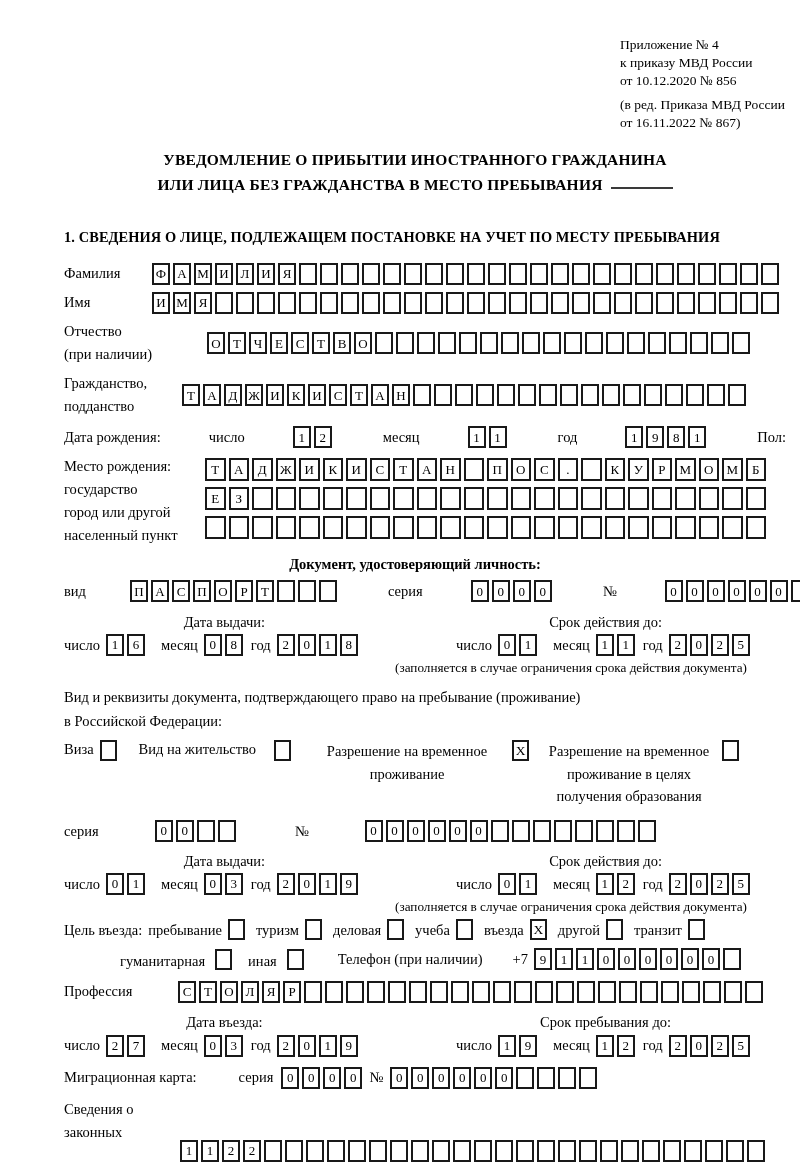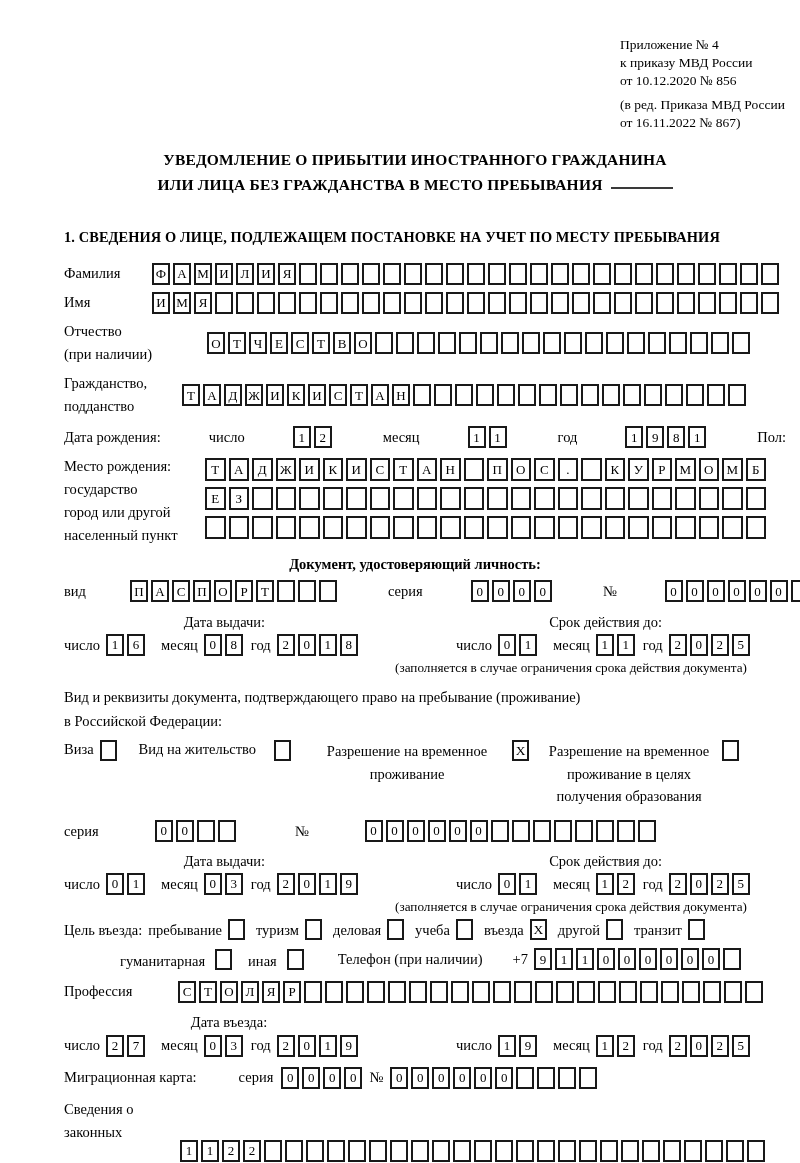--- a/index.html
+++ b/index.html
@@ -649,20 +649,21 @@
         <span class="cell"></span>
         <span class="cell"></span>
         <span class="cell"></span>
         <span class="cell"></span>
       </span>
   </div>
 
   <div class="dheads">
     <span class="dh">Дата въезда:</span>
     <span class="dhsp"></span>
+    <span class="dh">Срок пребывания до:</span>
   </div>
   <div class="daterow">
     <span class="dgroup">
       <span class="dl">число</span>
       <span class="cells">
           <span class="cell">2</span>
           <span class="cell">7</span>
         </span>
       <span class="g1"></span>
       <span class="dl">месяц</span>

